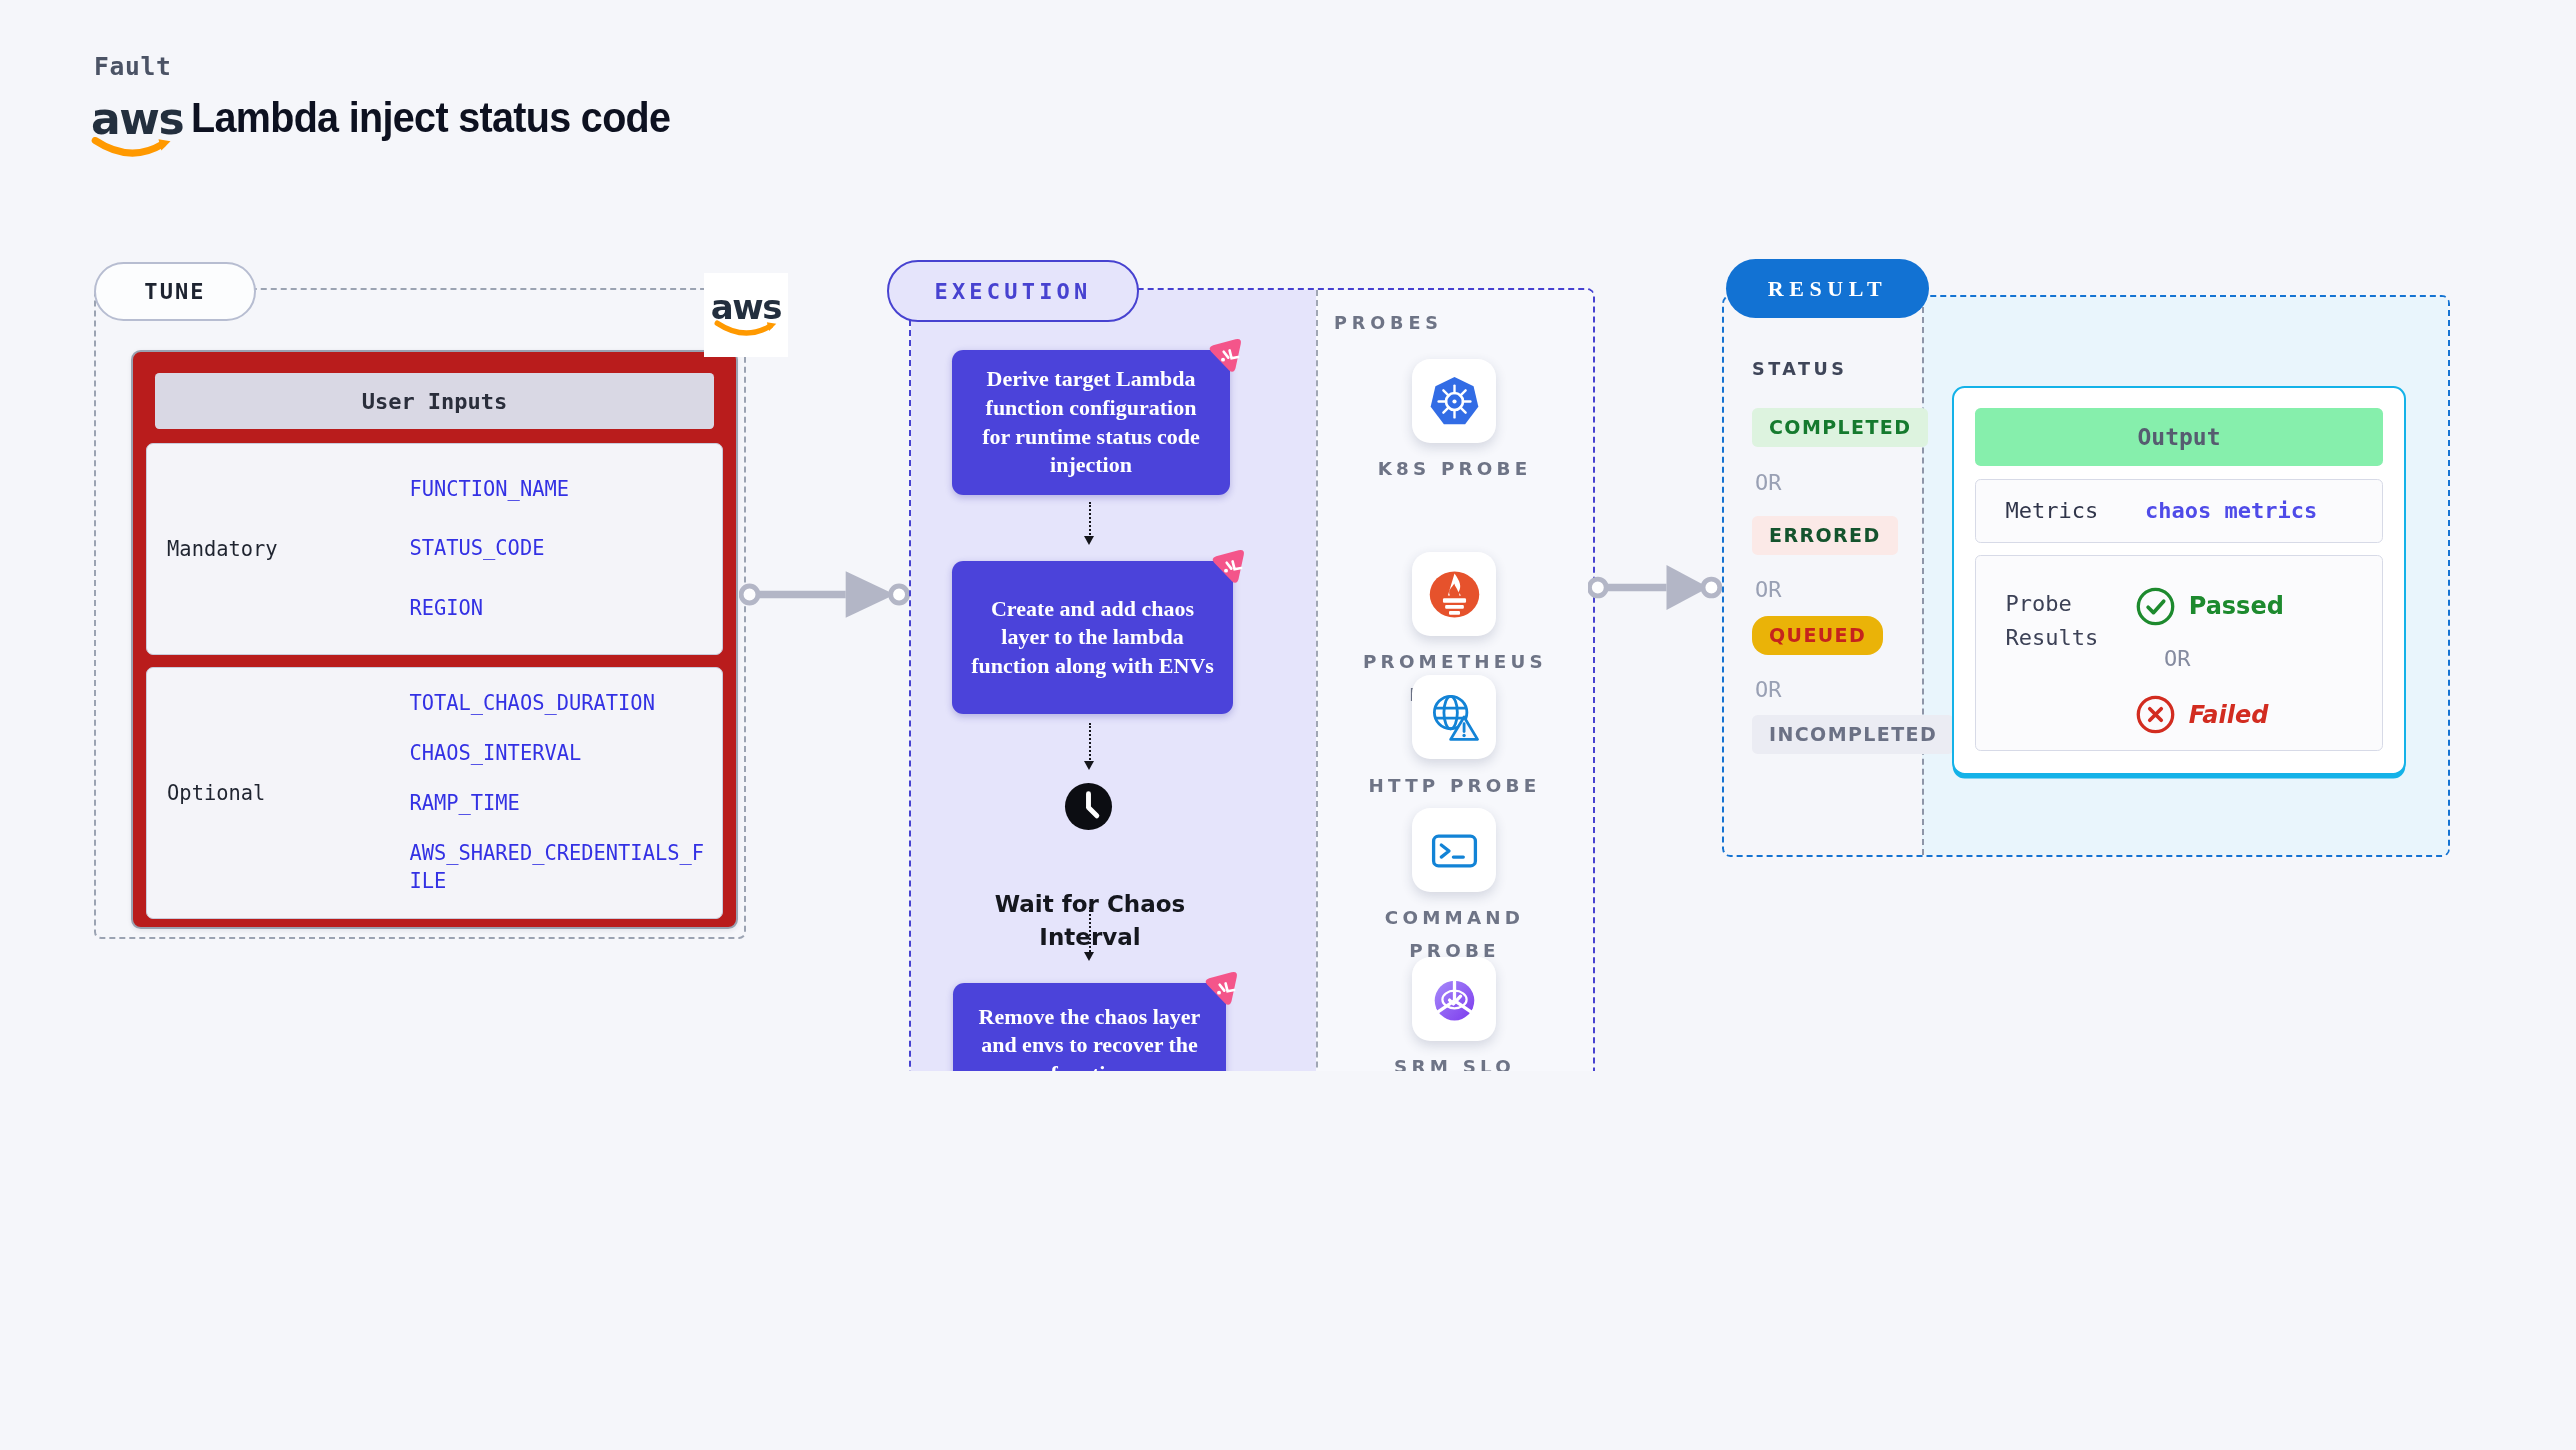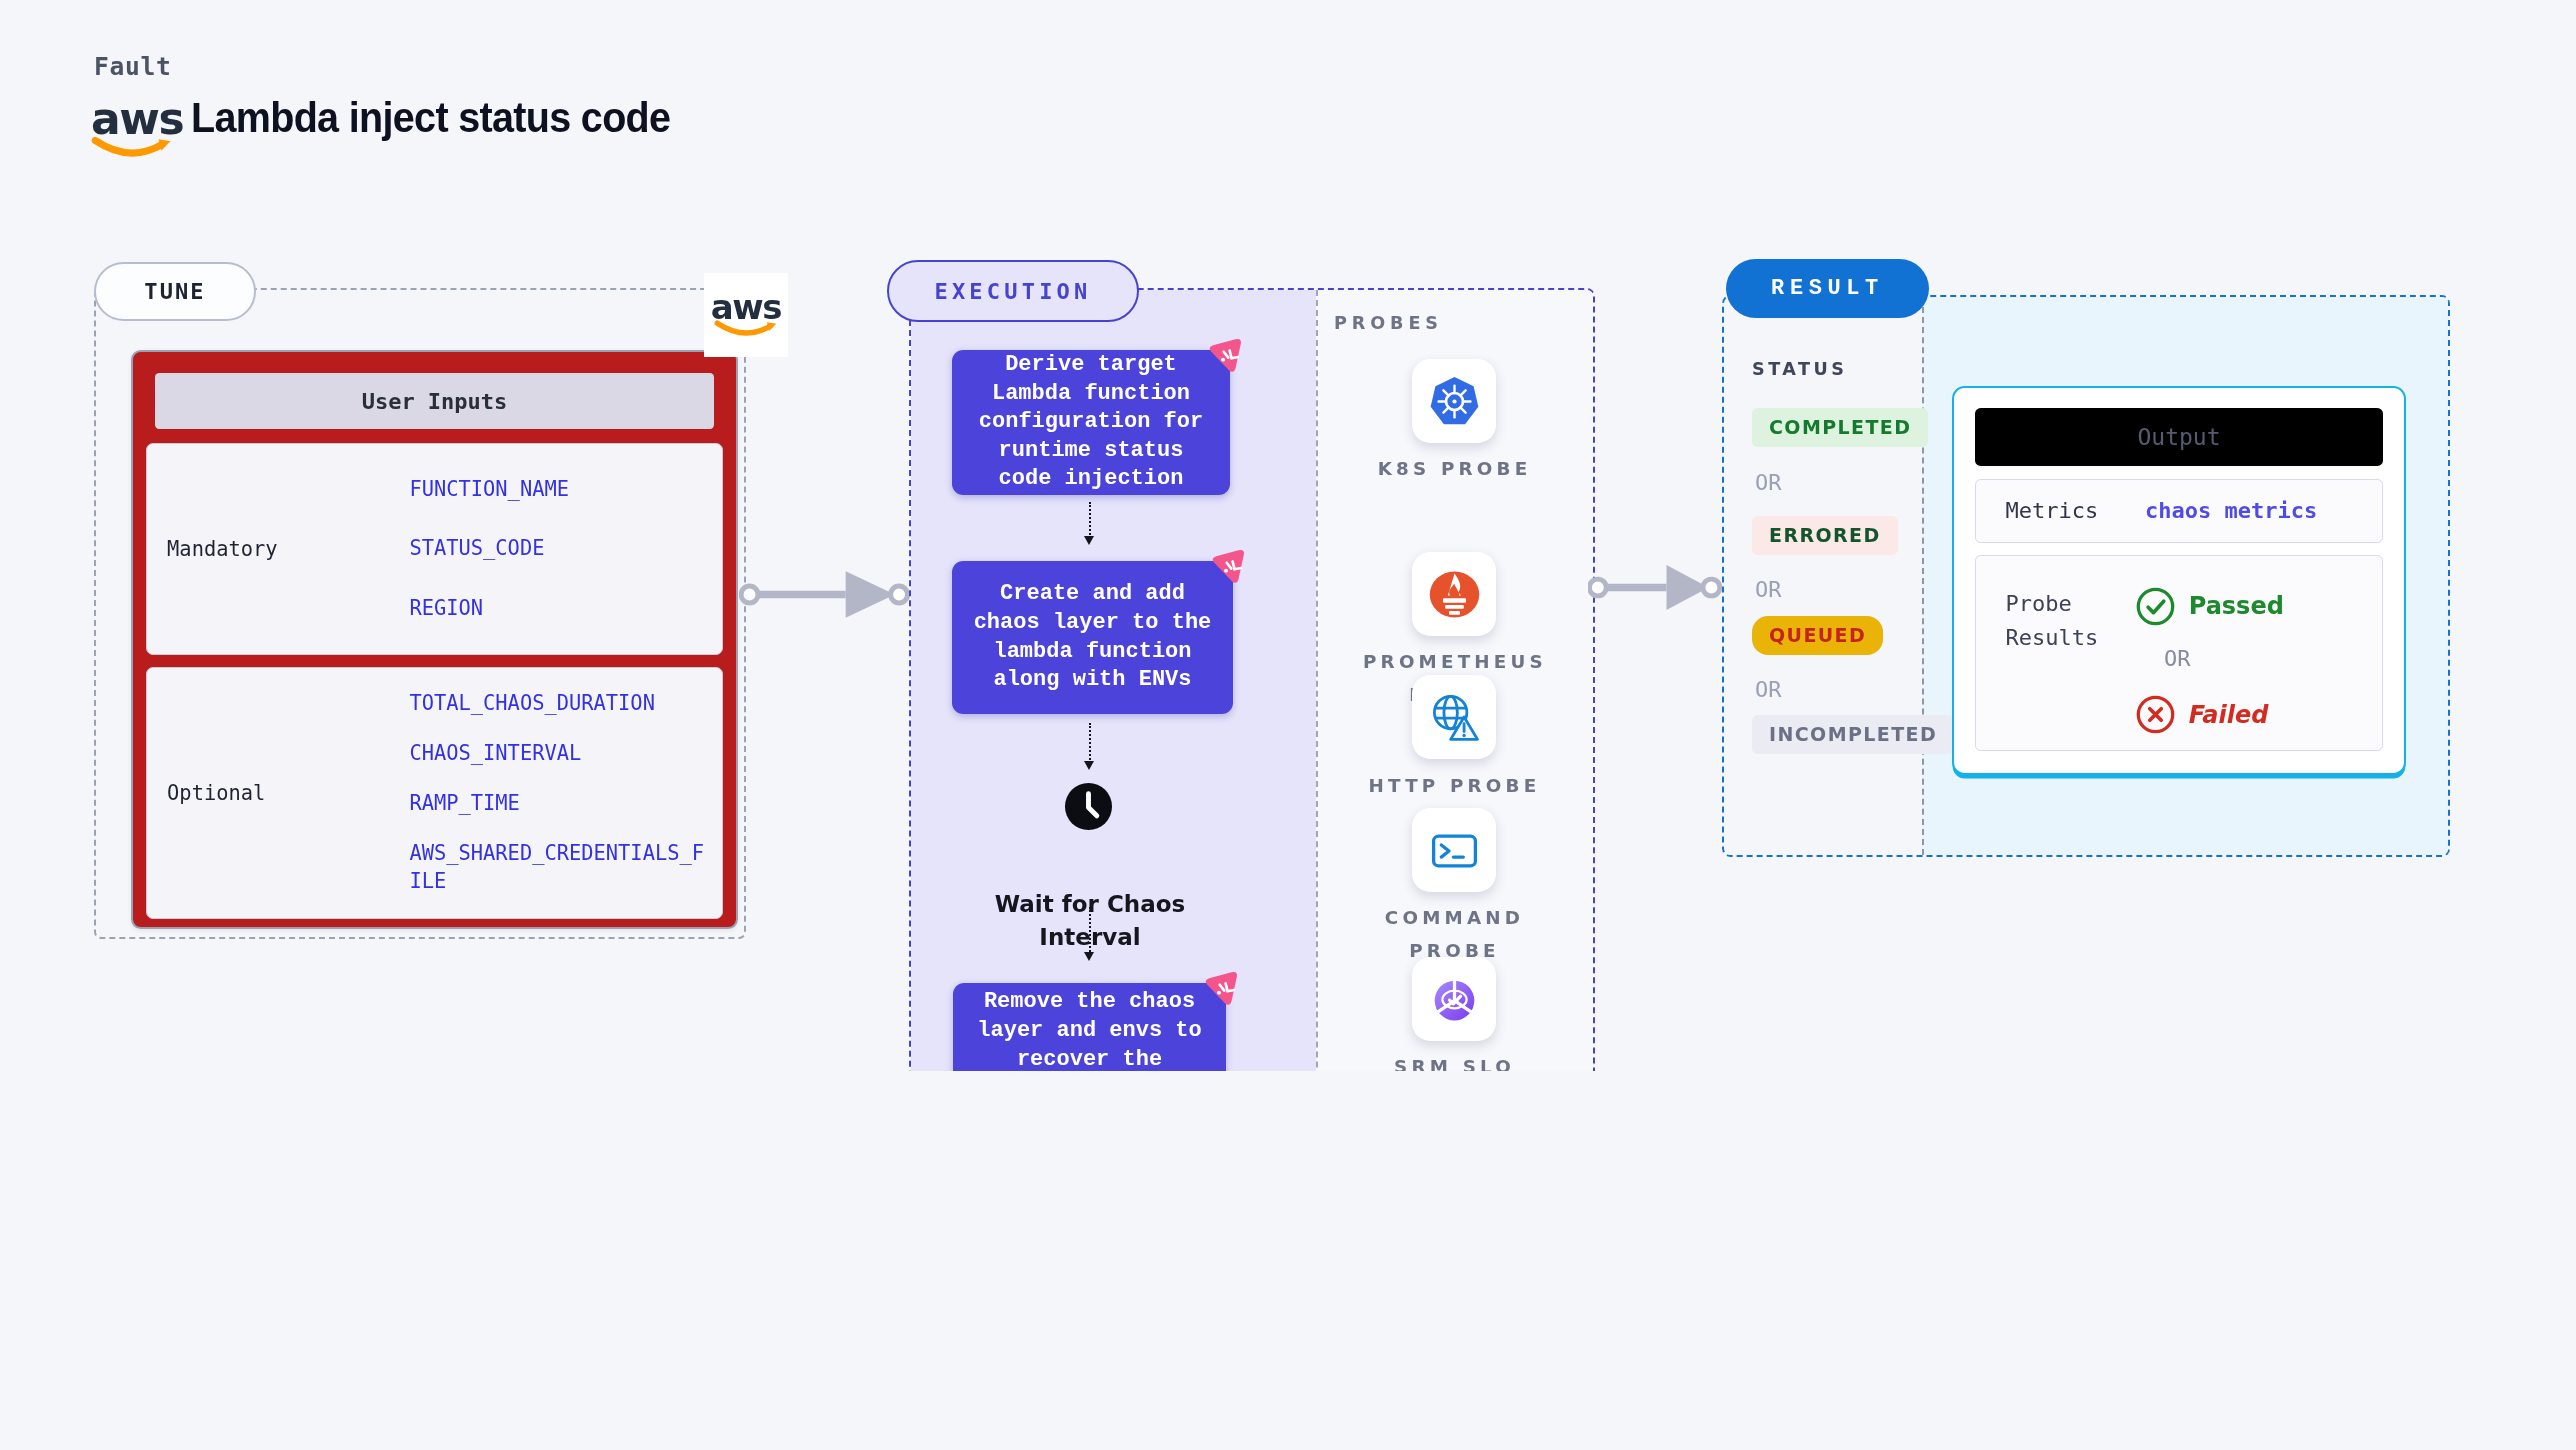--- a/index.html
+++ b/index.html
@@ -1,20 +1,20 @@
 <!DOCTYPE html>
 <html style="font-size:11.3px"><head>
 <meta charset="utf-8">
 <style>
   html,body{margin:0;padding:0;background:#f5f6fa;}
   #canvas{position:relative;width:2576px;height:1071px;background:#f5f6fa;overflow:hidden;
           font-family:"DejaVu Sans","Liberation Sans",sans-serif;color:#15171f;}
   .abs{position:absolute;}
   .mono{font-family:"DejaVu Sans Mono","Liberation Mono",monospace;}
-  .sans{font-family:Liberation Mono, monospace;}
+  .sans{font-family:Liberation Serif, serif;}
 
   
   .eyebrow{left:94px;top:52px;font-size:24.6px;font-weight:600;color:#4b5365;letter-spacing:0.7px;}
   .title-logo{left:91px;top:97px;width:91px;height:82px;}
   .aws-word{display:block;font-size:44px;font-weight:bold;color:#232f3e;letter-spacing:-1.4px;line-height:1;}
   .aws-swoosh{display:block;margin-top:-4.2px;}
   .page-title{left:191px;top:94px;font-size:42px;font-weight:800;color:#0d1120;letter-spacing:-0.7px;
               font-family:"Liberation Sans",sans-serif;transform:scaleX(.94);transform-origin:left center;white-space:nowrap;}
 
   
@@ -73,22 +73,22 @@
   .badge{position:absolute;left:28px;height:39px;line-height:39px;padding:0 17px;border-radius:5.6px;
          font-size:19px;font-weight:bold;letter-spacing:1.4px;}
   .st-completed{background:#ddf3df;color:#157a2e;}
   .st-errored{background:#fbe9e7;color:#14532d;}
   .st-queued{background:#eab308;color:#c5231d;border-radius:16px;}
   .st-incompleted{background:#ebecf3;color:#6b7185;}
   .or{position:absolute;left:31px;font-size:22px;color:#99a0b4;font-weight:500;}
 
   .output-card{position:absolute;left:228px;top:89px;width:450px;height:385px;background:#ffffff;
                border:2.8px solid #14b2e8;border-radius:12.7px;box-shadow:0 4.2px 0 -0.7px #14b2e8;}
-  .output-header{position:absolute;left:21px;right:21px;top:19.7px;height:58px;background:#000000;border-radius:5.6px;
-                 display:flex;align-items:center;justify-content:center;font-size:23px;font-weight:400;color:#565c70;}
+  .output-header{position:absolute;left:21px;right:21px;top:19.7px;height:58px;background:#86efac;border-radius:5.6px;
+                 display:flex;align-items:center;justify-content:center;font-size:23px;font-weight:700;color:#565c70;}
   .metrics-row{position:absolute;left:21px;right:21px;top:91px;height:62px;border:1.4px solid #d7dae7;border-radius:5.6px;
                background:#fbfbfd;}
   .metrics-label{position:absolute;left:29.5px;top:0;height:62px;line-height:62px;font-size:22px;color:#30354a;}
   .metrics-value{position:absolute;left:169px;top:0;height:62px;line-height:62px;font-size:22px;font-weight:600;color:#4f4be8;}
   .pr-row{position:absolute;left:21px;right:21px;top:167px;height:194px;border:1.4px solid #d7dae7;border-radius:5.6px;
           background:#fbfbfd;}
   .pr-label{position:absolute;left:29.5px;top:31px;width:127px;font-size:22px;color:#3c4156;line-height:1.55;}
   .pr-line{position:absolute;display:flex;align-items:center;gap:12.7px;}
   .pr-passed{left:159px;top:29.5px;}
   .pr-failed{left:159px;top:138px;}

